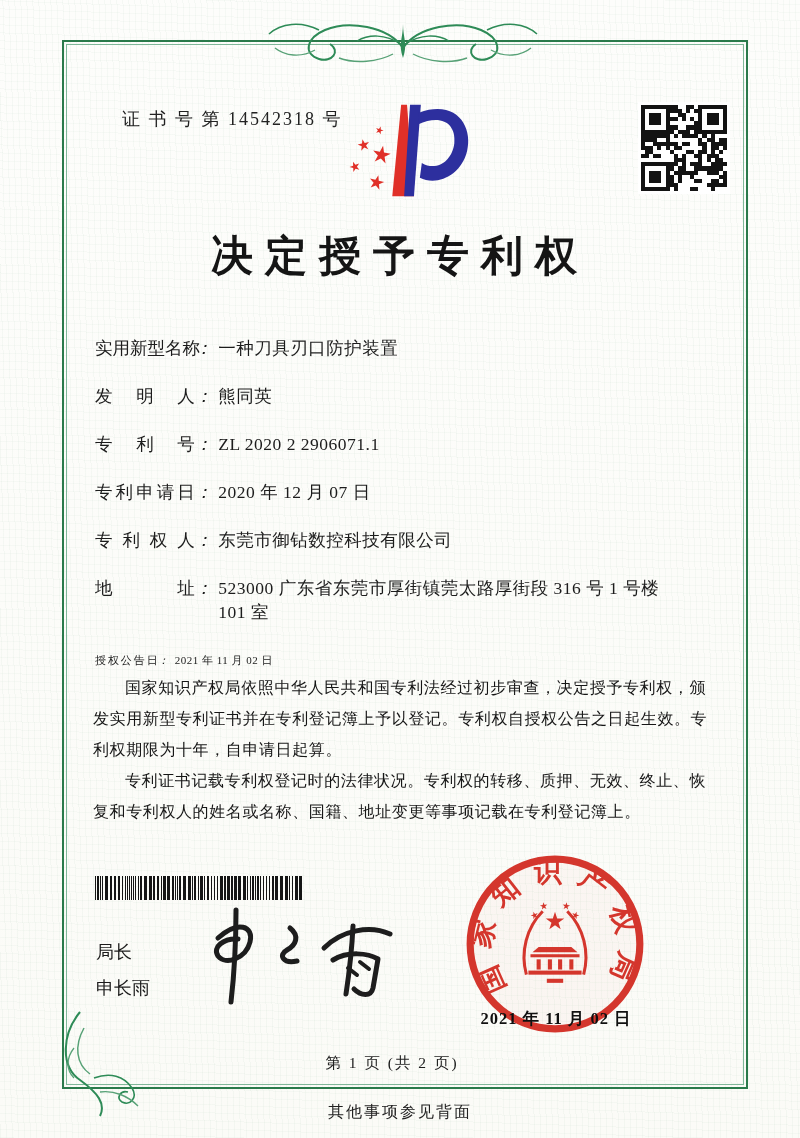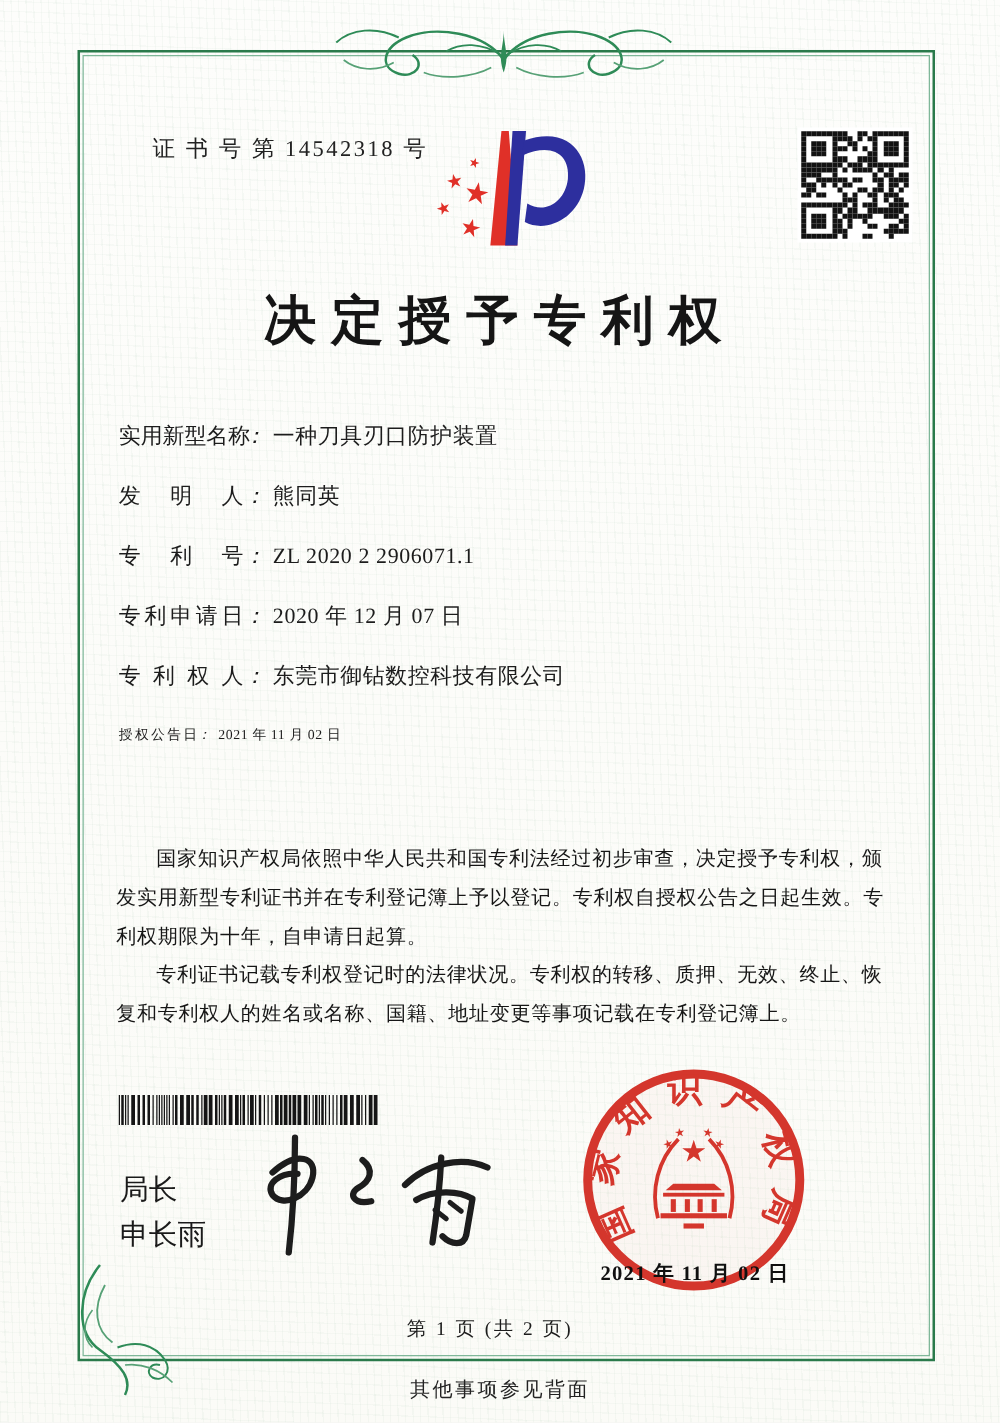--- a/index.html
+++ b/index.html
@@ -65,21 +65,21 @@
     font-size:16px;line-height:31px;letter-spacing:0.6px;color:#161616;
   }
   .bodytext p{margin:0;text-indent:2em;}
 
   
   .barcode{
     position:absolute;left:95px;top:876px;width:218px;height:24px;
     display:flex;align-items:stretch;background:transparent;
   }
   .barcode i{display:block;background:#151515;}
-  .signer{position:absolute;left:96px;top:934px;font-size:23px;line-height:36px;color:#1a1a1a;}
+  .signer{position:absolute;left:96px;top:934px;font-size:18px;line-height:36px;color:#1a1a1a;}
   .signature{position:absolute;left:190px;top:898px;width:230px;height:118px;}
   .seal{position:absolute;left:463px;top:852px;width:184px;height:184px;opacity:0.93;}
   .seal-date{
     position:absolute;left:466px;top:1008px;width:180px;text-align:center;
     font-size:16.5px;font-weight:600;letter-spacing:1px;color:#101010;z-index:5;
   }
 
   
   .page-footer{
     position:absolute;left:0;top:1053px;width:784px;text-align:center;
@@ -602,20 +602,24 @@
       <span class="flabel"><i class="jl">专利号</i><i>：</i></span>
       <span class="fvalue">ZL 2020 2 2906071.1</span>
     </div>
     <div class="frow">
       <span class="flabel"><i class="jl">专利申请日</i><i>：</i></span>
       <span class="fvalue">2020 年 12 月 07 日</span>
     </div>
     <div class="frow">
       <span class="flabel"><i class="jl">专利权人</i><i>：</i></span>
       <span class="fvalue">东莞市御钻数控科技有限公司</span>
+    </div>
+    <div class="frow">
+      <span class="flabel"><i class="jl">地址</i><i>：</i></span>
+      <span class="fvalue">523000 广东省东莞市厚街镇莞太路厚街段 316 号 1 号楼 101 室</span>
     </div>
     <div class="grant-row">
       <span class="pair">
         <span class="flabel"><i class="jl">授权公告日</i><i>：</i></span>
         <span class="fvalue">2021 年 11 月 02 日</span>
       </span>
     </div>
   </div>
 
   <div class="bodytext">

